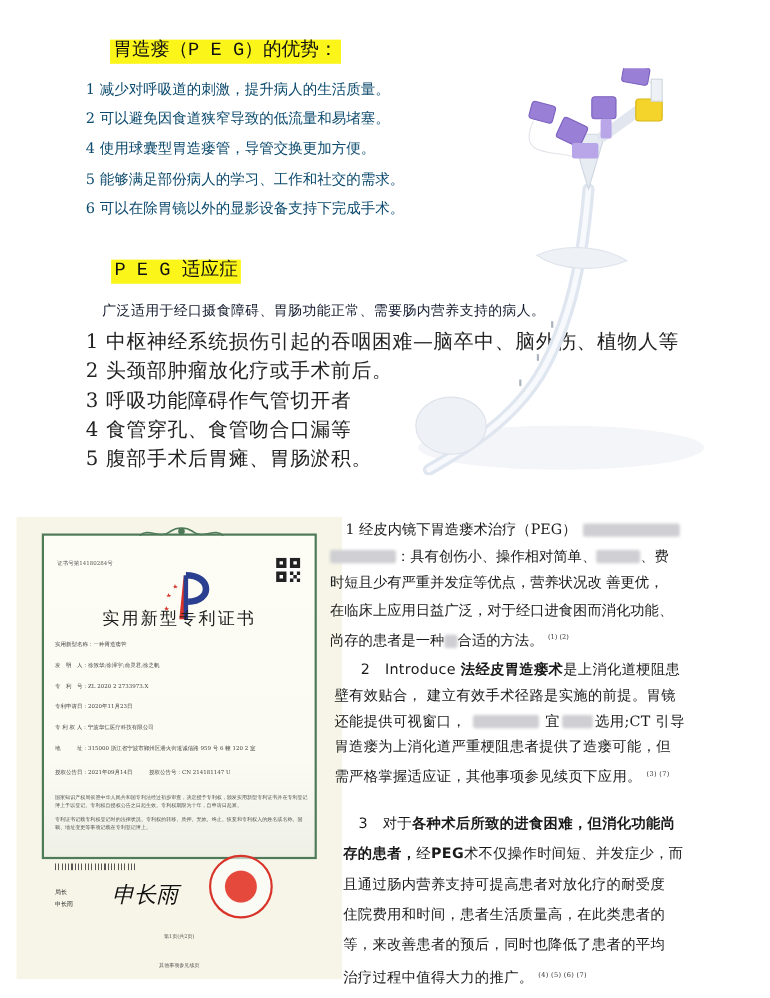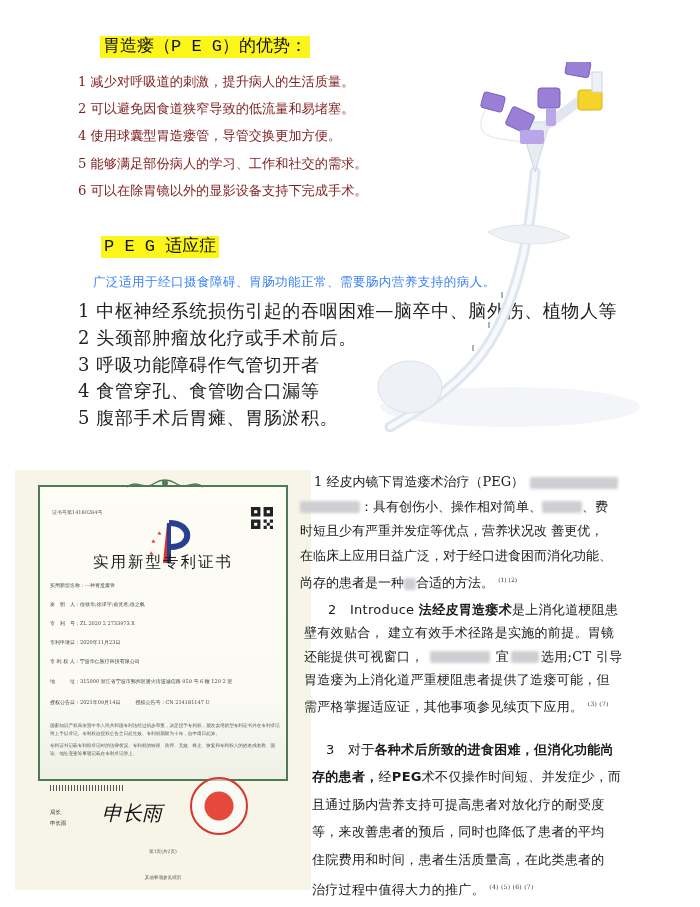--- a/index.html
+++ b/index.html
@@ -8,23 +8,23 @@
 
     .hl-title {
       position: absolute; background: #fbf51a; color: #111;
       font-family: Liberation Mono, monospace;
       font-size: 17px; line-height: 22px; padding: 0 3px; white-space: nowrap;
     }
     #adv-title { left: 100px; top: 36px; }
     #ind-title { left: 101px; top: 236px; }
 
     .adv-list { position: absolute; left: 78px; top: 68px; list-style: none; }
-    .adv-list li { font-size: 13.2px; line-height: 27.2px; white-space: nowrap; color: #7f1d1d; }
+    .adv-list li { font-size: 13.2px; line-height: 27.2px; white-space: nowrap; color: #0c4a6e; }
 
-    .ind-intro { position: absolute; left: 93px; top: 274px; font-size: 12.6px; white-space: nowrap; color: #3b82f6; letter-spacing: 0.4px; }
+    .ind-intro { position: absolute; left: 93px; top: 274px; font-size: 12.6px; white-space: nowrap; color: #0f172a; letter-spacing: 0.4px; }
     .ind-list { position: absolute; left: 78px; top: 298px; list-style: none; }
     .ind-list li { font-size: 18px; line-height: 26.8px; white-space: nowrap; color: #222; letter-spacing: 0.6px; }
 
     
     .product { position: absolute; left: 370px; top: 62px; width: 300px; height: 370px; }
 
     
     .cert {
       position: absolute; left: 15px; top: 470px; width: 296px; height: 420px;
       background: #f6f5e8;
@@ -180,16 +180,16 @@
   <p>壁有效贴合，  建立有效手术径路是实施的前提。胃镜</p>
   <p><span>还能提供可视窗口，</span><span class="blur" style="width:60px;margin:0 6px"></span><span>宜</span><span class="blur" style="width:28px;margin:0 2px"></span><span>选用;CT 引导</span></p>
   <p>胃造瘘为上消化道严重梗阻患者提供了造瘘可能，但</p>
   <p><span>需严格掌握适应证，其他事项参见续页</span><span class="sans">下应用。</span> <span class="sup">(3) (7)</span></p>
 </div>
 
 <div id="p3" class="para">
   <p style="margin-left:14px"><span class="sans">3</span>&nbsp;&nbsp;&nbsp;<span class="sans">对于</span><span class="sans bold">各种术后所致的进食困难，但消化功能尚</span></p>
   <p><span class="sans bold">存的患者，</span><span>经</span><span class="sans bold">PEG</span><span>术不仅操作时间短、并发症少，而</span></p>
   <p>且通过肠内营养支持可提高患者对放化疗的耐受度</p>
+  <p>住院费用和时间，患者生活质量高，在此类患者的</p>
   <p>等，来改善患者的预后，同时也降低了患者的平均</p>
-  <p>住院费用和时间，患者生活质量高，在此类患者的</p>
   <p><span>治疗过程中值得大力的推广。</span> <span class="sup">(4)  (5)  (6)  (7)</span></p>
 </div>
 
 </body></html>

